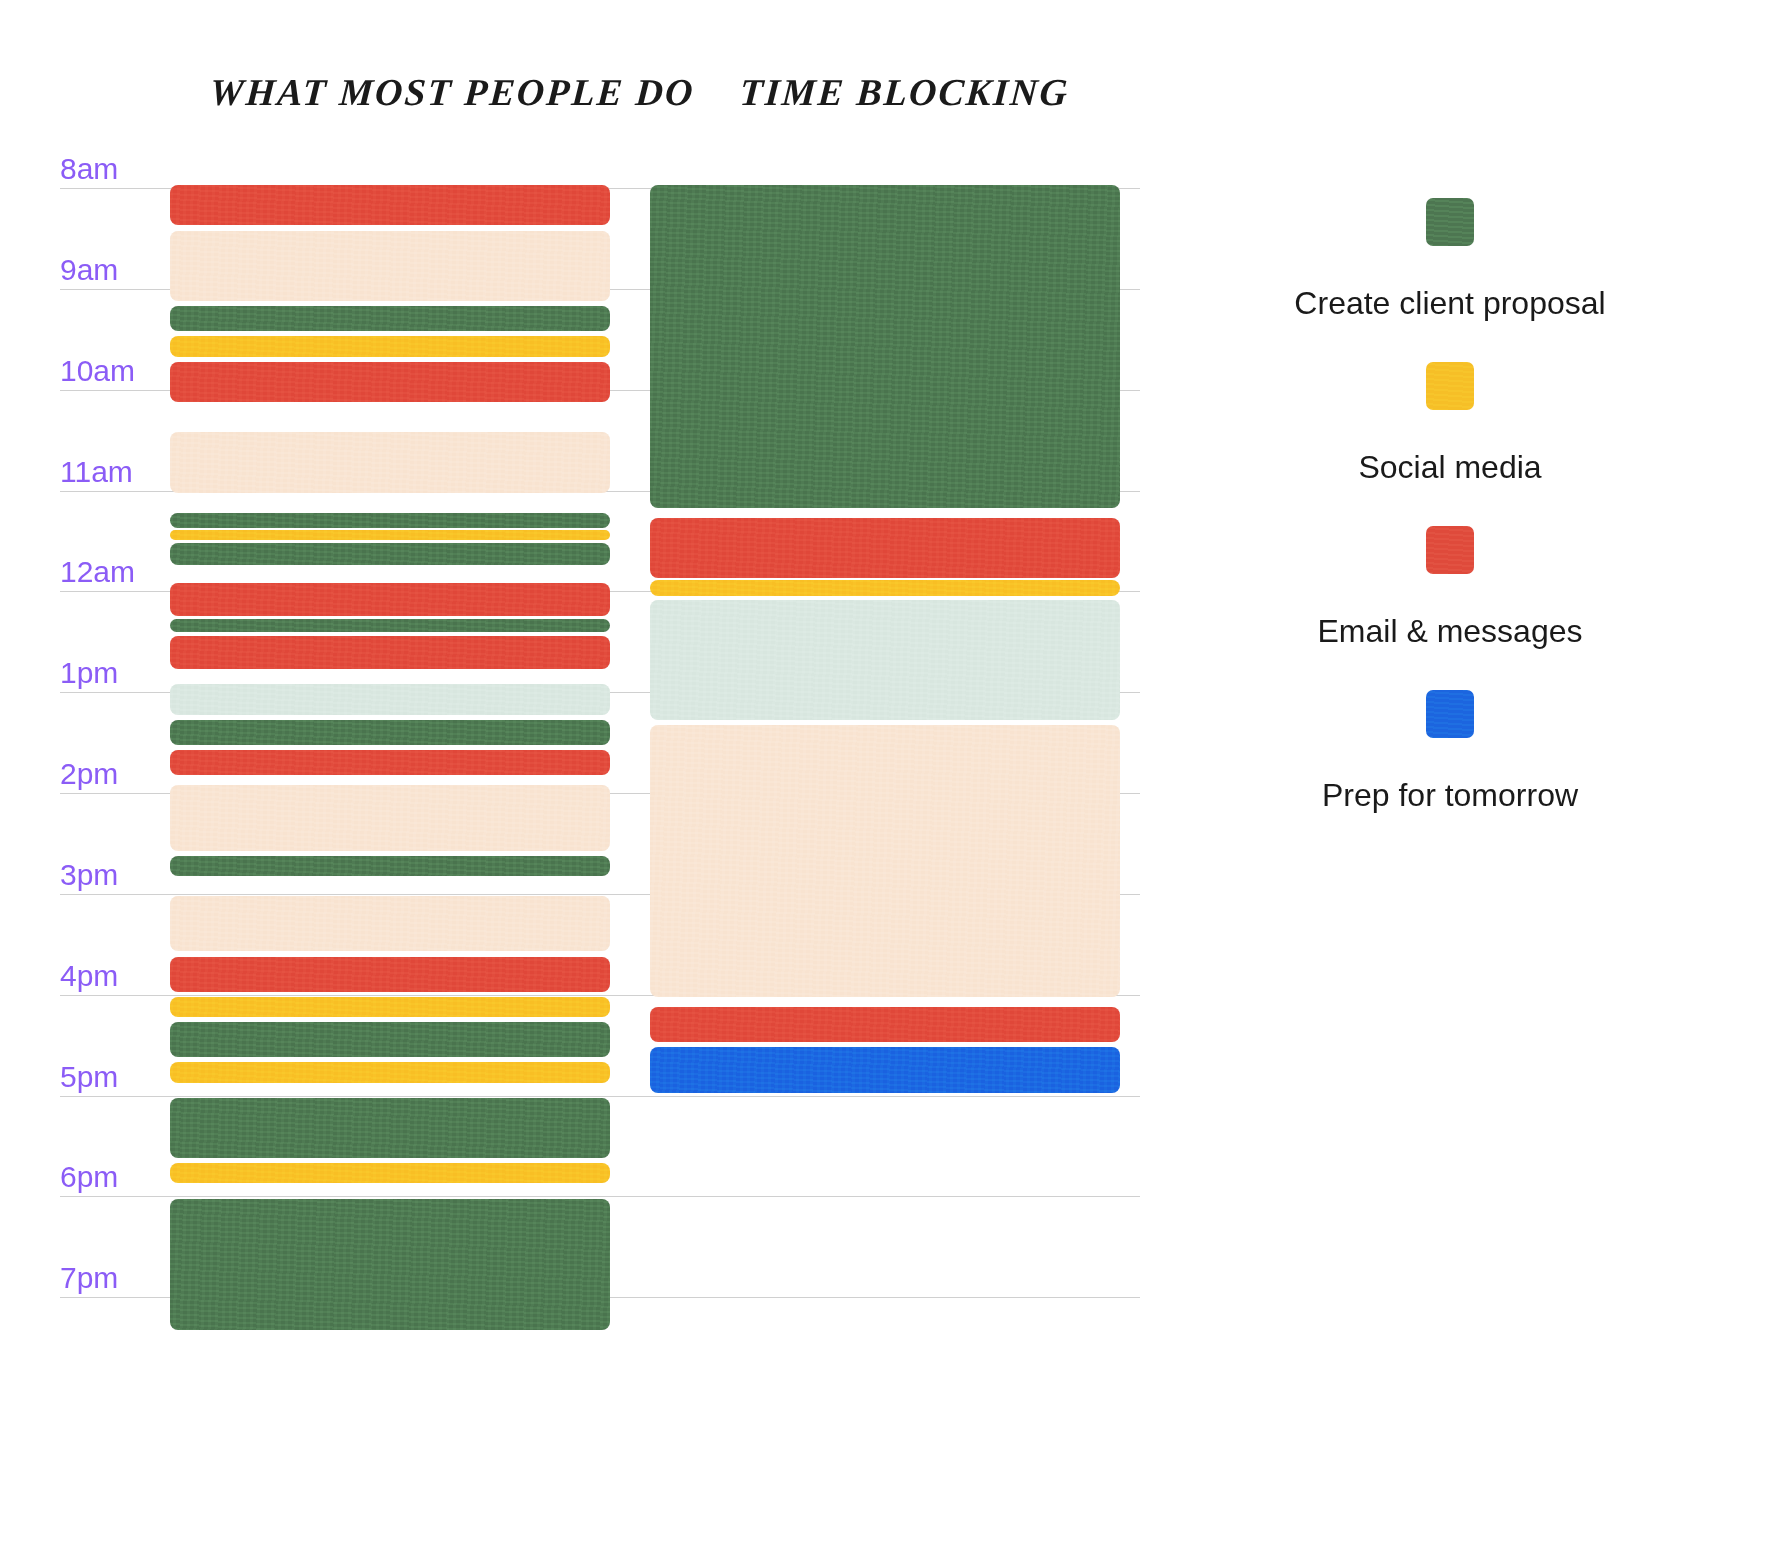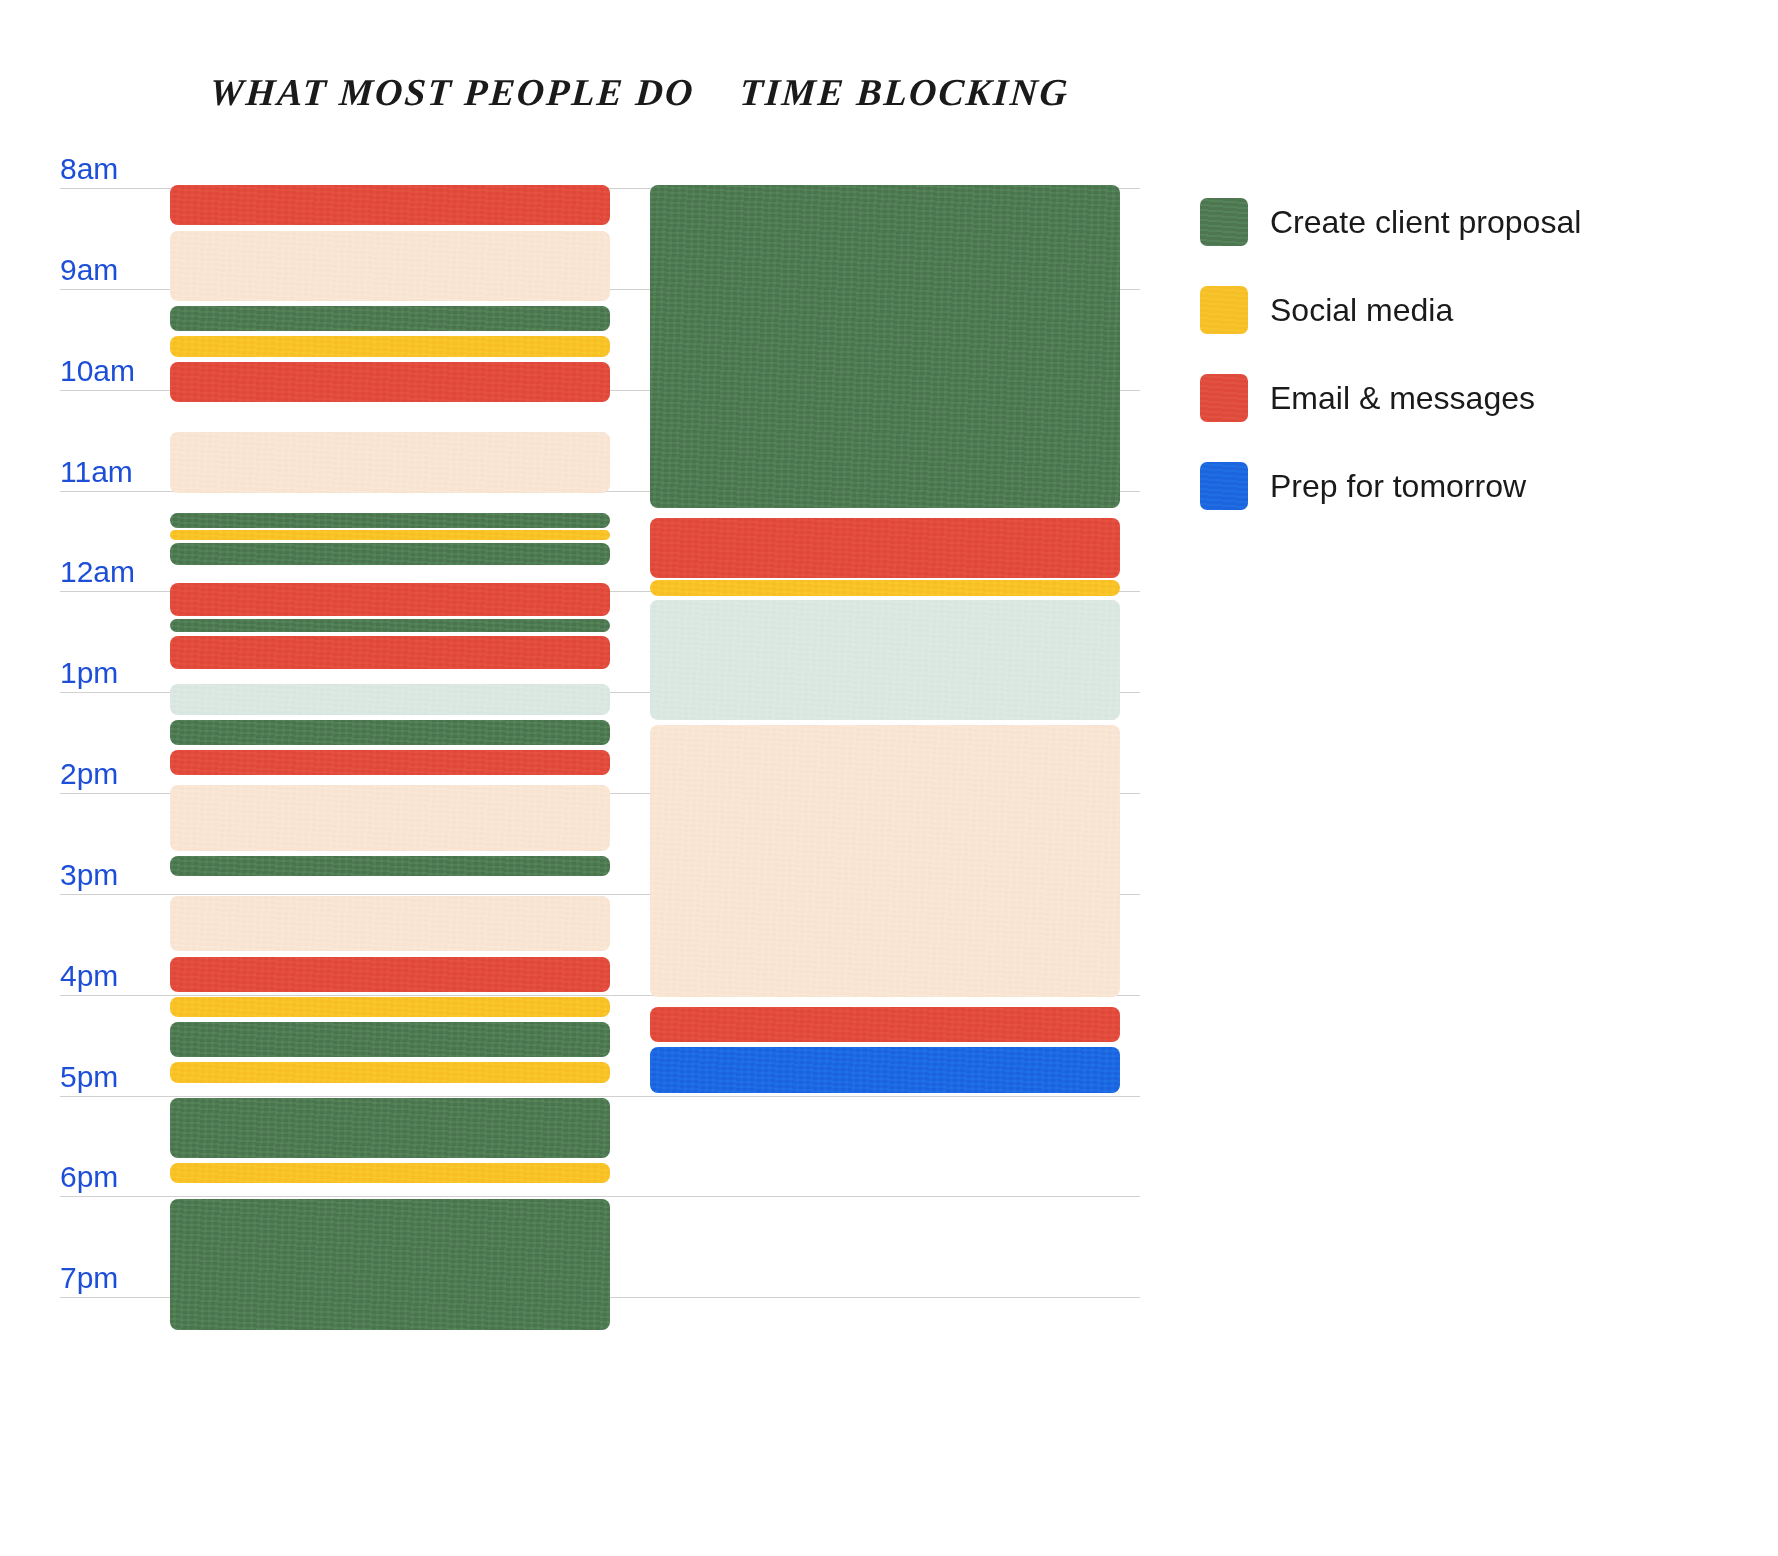--- a/index.html
+++ b/index.html
@@ -42,21 +42,21 @@
     top: 110px;
     width: 1080px;
     height: 1210px;
   }
   .hour-row { position: absolute; left: 0; width: 100%; }
   .hour-label {
     position: absolute;
     left: 0;
     top: -18px;
     font-size: 30px;
-    color: #1d4ed8;
+    color: #8b5cf6;
   }
   .hour-line {
     position: absolute;
     left: 0;
     top: 18px;
     width: 100%;
     height: 1px;
     background: #d0d0d0;
   }
   .col {
@@ -87,22 +87,23 @@
 
   .legend {
     position: absolute;
     left: 1140px;
     top: 138px;
     width: 500px;
   }
   .legend-item {
     display: flex;
     align-items: center;
-    gap: 22px;
+    gap: 39px;
     margin-bottom: 40px;
+    flex-direction: column;
   }
   .swatch {
     width: 48px;
     height: 48px;
     border-radius: 7px;
     position: relative;
     flex-shrink: 0;
   }
   .swatch::after {
     content: "";

